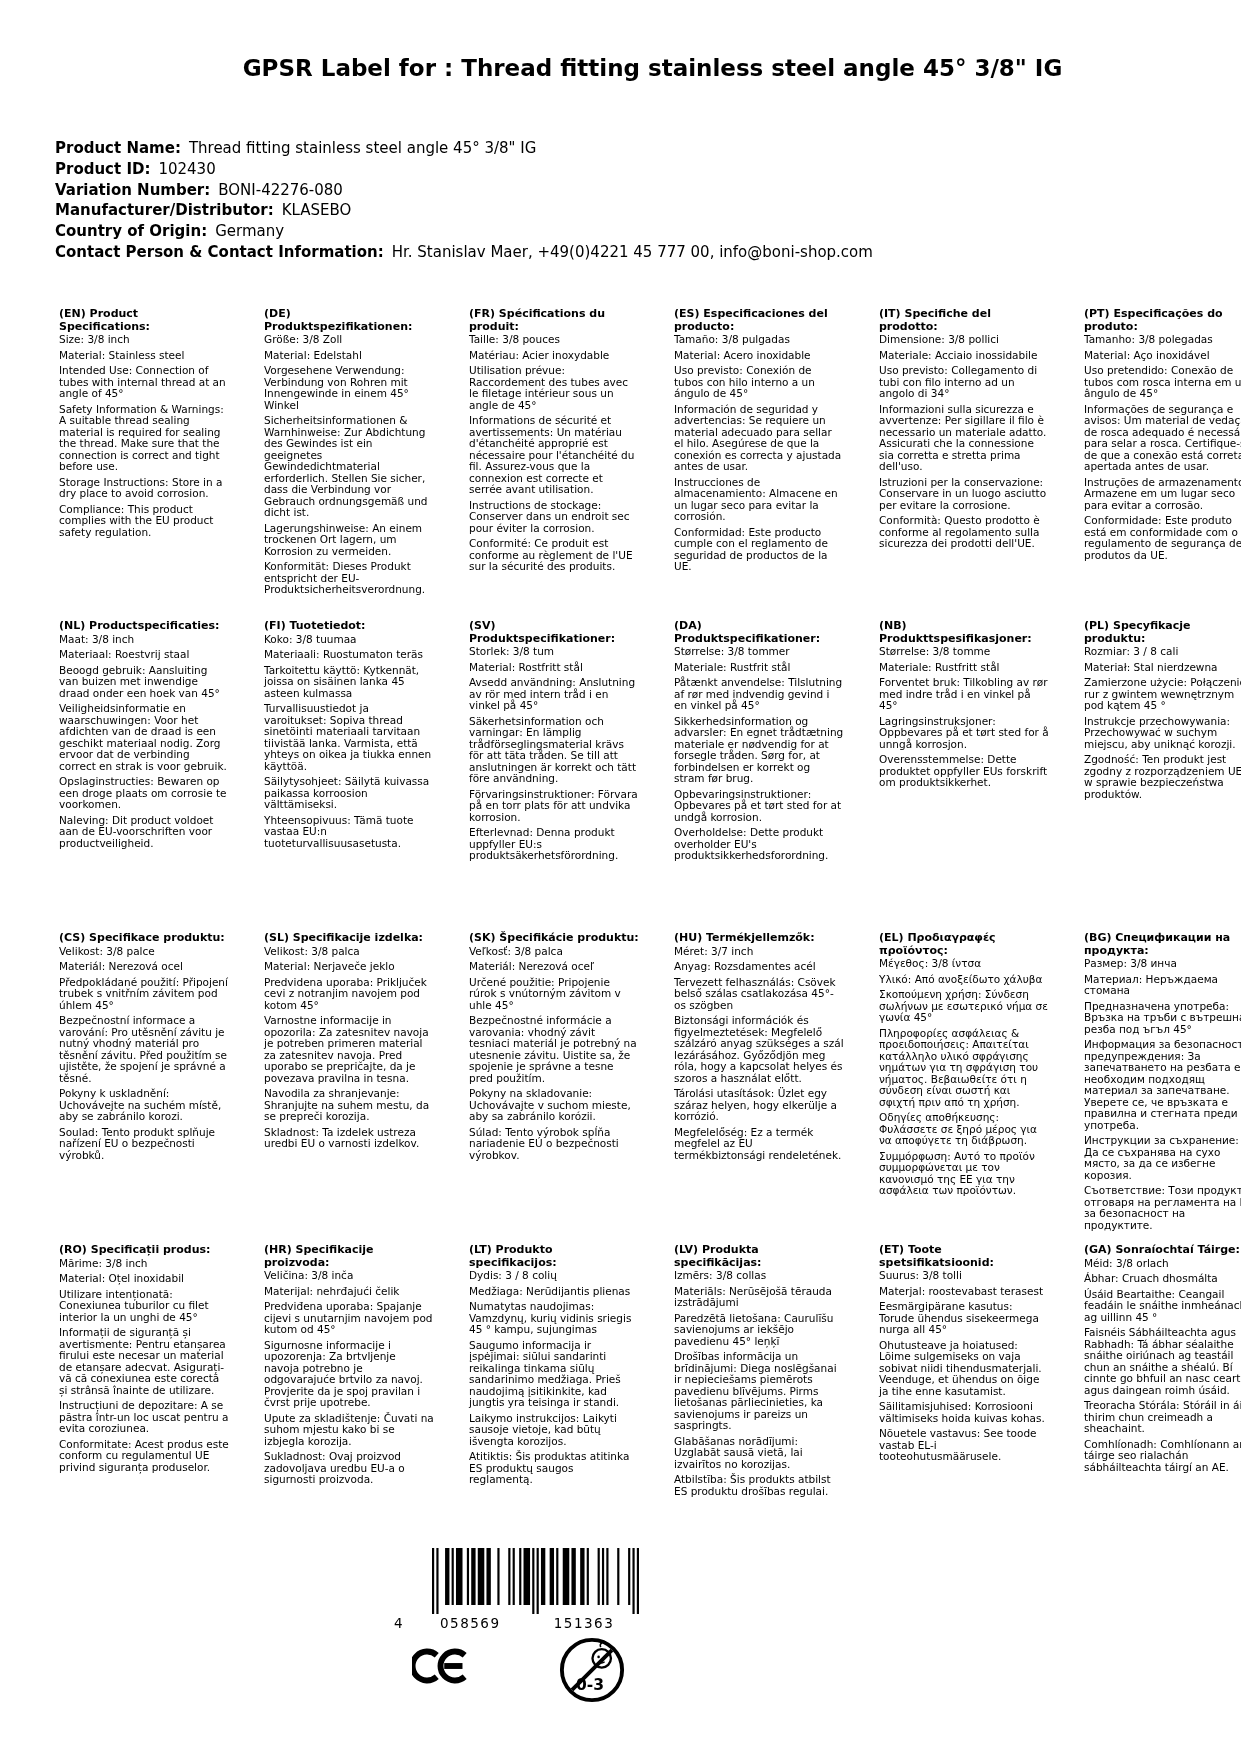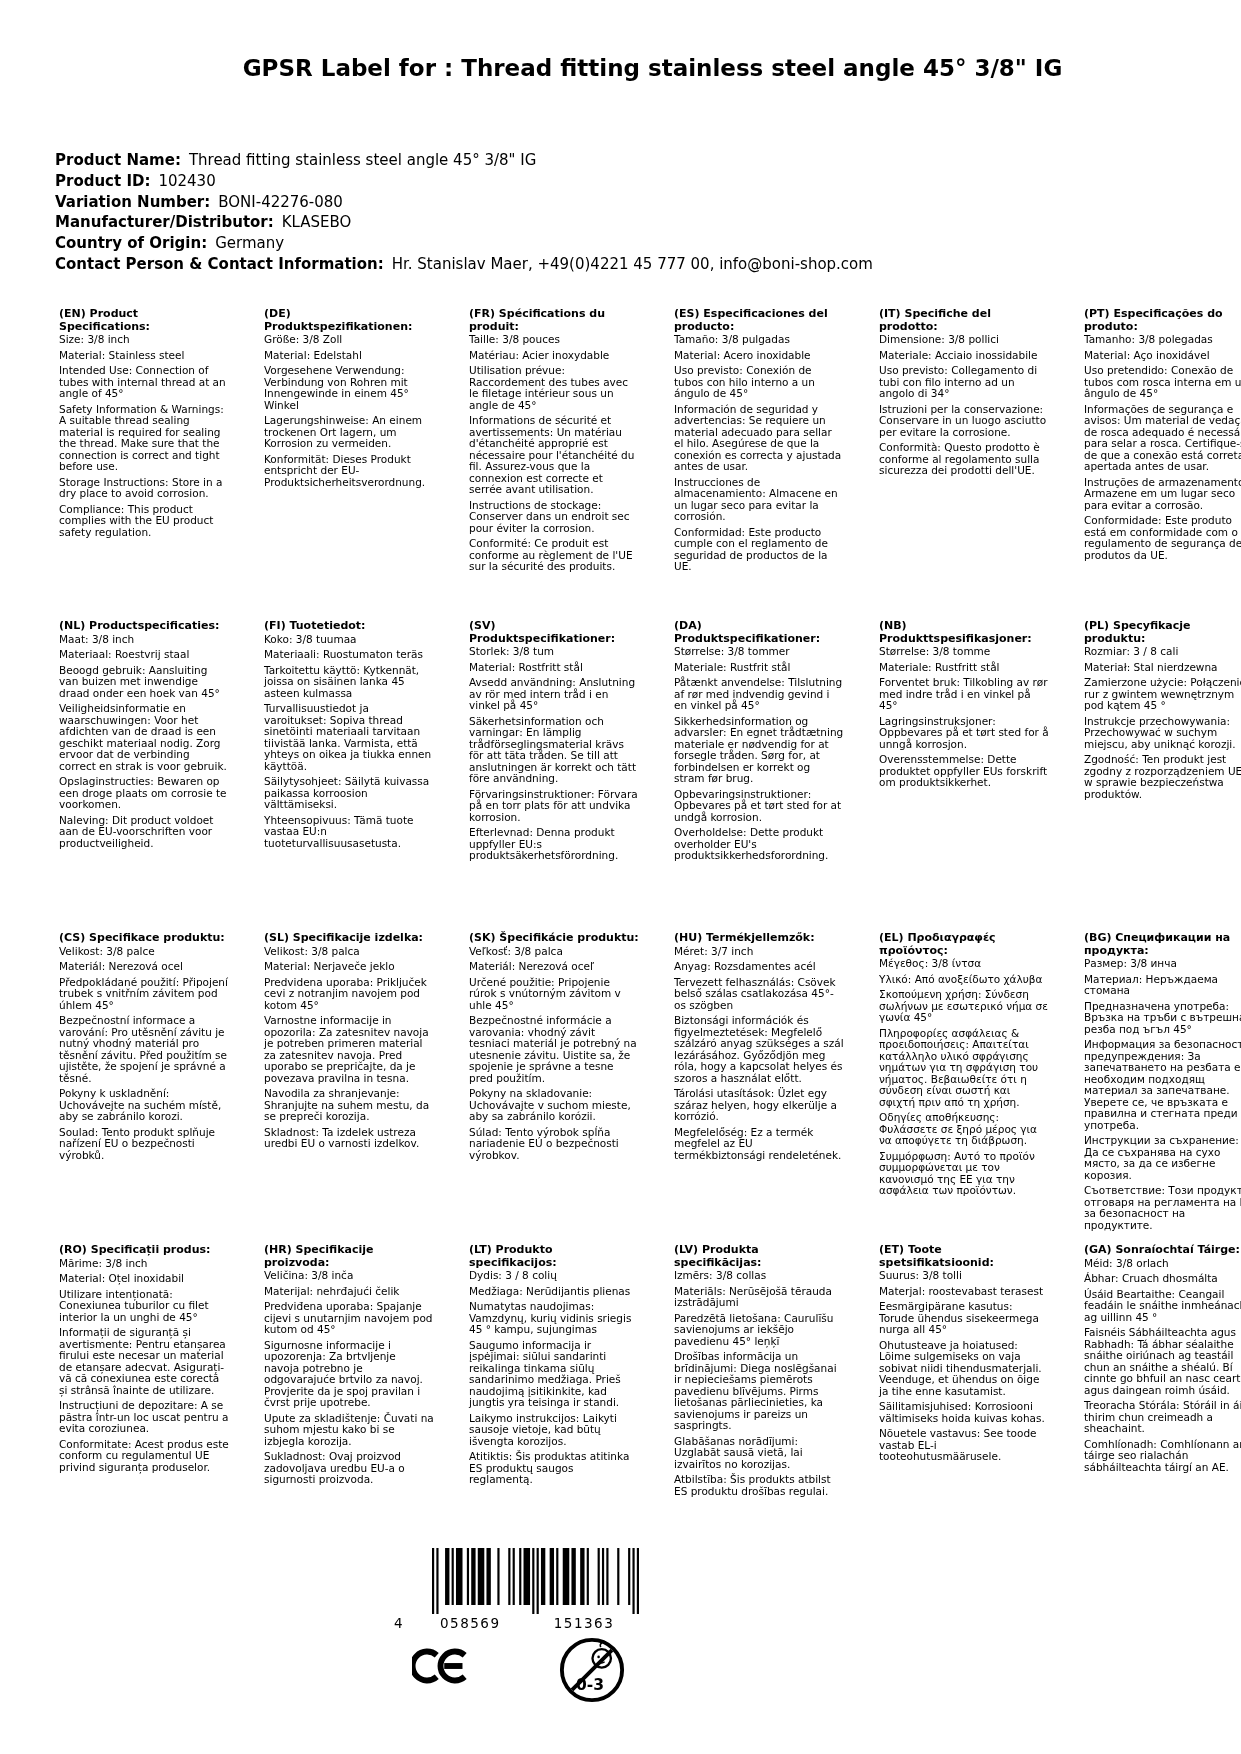--- a/index.html
+++ b/index.html
@@ -5,21 +5,21 @@
   html,body{margin:0;padding:0;}
   body{
     width:1241px;height:1754px;position:relative;background:#ffffff;color:#000;
     font-family:"DejaVu Sans", "Liberation Sans", sans-serif;
     -webkit-font-smoothing:antialiased;
   }
   .title{
     position:absolute;top:55px;left:0;width:1241px;text-align:center;
     font-size:23px;font-weight:bold;letter-spacing:0;margin-left:32px;
   }
-  .product-info{position:absolute;left:55px;top:138px;font-size:15px;margin-top:12px;}
+  .product-info{position:absolute;left:55px;top:138px;font-size:15px;}
   .pi-row{line-height:20.8px;white-space:nowrap;}
   .pi-label{font-weight:bold;}
   .pi-value{margin-left:8px;}
   .spec-grid{
     position:absolute;left:59px;top:308px;
     display:grid;grid-template-columns:repeat(6,170px);column-gap:35px;
     grid-auto-rows:312px;
   }
   .spec-block{font-size:10.5px;line-height:11.5px;word-wrap:break-word;}
   .spec-header{font-weight:bold;font-size:11px;line-height:12.5px;margin:0 0 1px 0;}
@@ -56,20 +56,21 @@
       <p class="spec-line">Intended Use: Connection of tubes with internal thread at an angle of 45°</p>
       <p class="spec-line">Safety Information &amp; Warnings: A suitable thread sealing material is required for sealing the thread. Make sure that the connection is correct and tight before use.</p>
       <p class="spec-line">Storage Instructions: Store in a dry place to avoid corrosion.</p>
       <p class="spec-line">Compliance: This product complies with the EU product safety regulation.</p>
     </div>
     <div class="spec-block">
       <div class="spec-header">(DE) Produktspezifikationen:</div>
       <p class="spec-line">Größe: 3/8 Zoll</p>
       <p class="spec-line">Material: Edelstahl</p>
       <p class="spec-line">Vorgesehene Verwendung: Verbindung von Rohren mit Innengewinde in einem 45° Winkel</p>
+      <p class="spec-line">Sicherheitsinformationen &amp; Warnhinweise: Zur Abdichtung des Gewindes ist ein geeignetes Gewindedichtmaterial erforderlich. Stellen Sie sicher, dass die Verbindung vor Gebrauch ordnungsgemäß und dicht ist.</p>
       <p class="spec-line">Lagerungshinweise: An einem trockenen Ort lagern, um Korrosion zu vermeiden.</p>
       <p class="spec-line">Konformität: Dieses Produkt entspricht der EU-Produktsicherheitsverordnung.</p>
     </div>
     <div class="spec-block">
       <div class="spec-header">(FR) Spécifications du produit:</div>
       <p class="spec-line">Taille: 3/8 pouces</p>
       <p class="spec-line">Matériau: Acier inoxydable</p>
       <p class="spec-line">Utilisation prévue: Raccordement des tubes avec le filetage intérieur sous un angle de 45°</p>
       <p class="spec-line">Informations de sécurité et avertissements: Un matériau d'étanchéité approprié est nécessaire pour l'étanchéité du fil. Assurez-vous que la connexion est correcte et serrée avant utilisation.</p>
       <p class="spec-line">Instructions de stockage: Conserver dans un endroit sec pour éviter la corrosion.</p>
@@ -82,20 +83,21 @@
       <p class="spec-line">Uso previsto: Conexión de tubos con hilo interno a un ángulo de 45°</p>
       <p class="spec-line">Información de seguridad y advertencias: Se requiere un material adecuado para sellar el hilo. Asegúrese de que la conexión es correcta y ajustada antes de usar.</p>
       <p class="spec-line">Instrucciones de almacenamiento: Almacene en un lugar seco para evitar la corrosión.</p>
       <p class="spec-line">Conformidad: Este producto cumple con el reglamento de seguridad de productos de la UE.</p>
     </div>
     <div class="spec-block">
       <div class="spec-header">(IT) Specifiche del prodotto:</div>
       <p class="spec-line">Dimensione: 3/8 pollici</p>
       <p class="spec-line">Materiale: Acciaio inossidabile</p>
       <p class="spec-line">Uso previsto: Collegamento di tubi con filo interno ad un angolo di 34°</p>
+      <p class="spec-line">Informazioni sulla sicurezza e avvertenze: Per sigillare il filo è necessario un materiale adatto. Assicurati che la connessione sia corretta e stretta prima dell'uso.</p>
       <p class="spec-line">Istruzioni per la conservazione: Conservare in un luogo asciutto per evitare la corrosione.</p>
       <p class="spec-line">Conformità: Questo prodotto è conforme al regolamento sulla sicurezza dei prodotti dell'UE.</p>
     </div>
     <div class="spec-block">
       <div class="spec-header">(PT) Especificações do produto:</div>
       <p class="spec-line">Tamanho: 3/8 polegadas</p>
       <p class="spec-line">Material: Aço inoxidável</p>
       <p class="spec-line">Uso pretendido: Conexão de tubos com rosca interna em um ângulo de 45°</p>
       <p class="spec-line">Informações de segurança e avisos: Um material de vedação de rosca adequado é necessário para selar a rosca. Certifique-se de que a conexão está correta e apertada antes de usar.</p>
       <p class="spec-line">Instruções de armazenamento: Armazene em um lugar seco para evitar a corrosão.</p>

